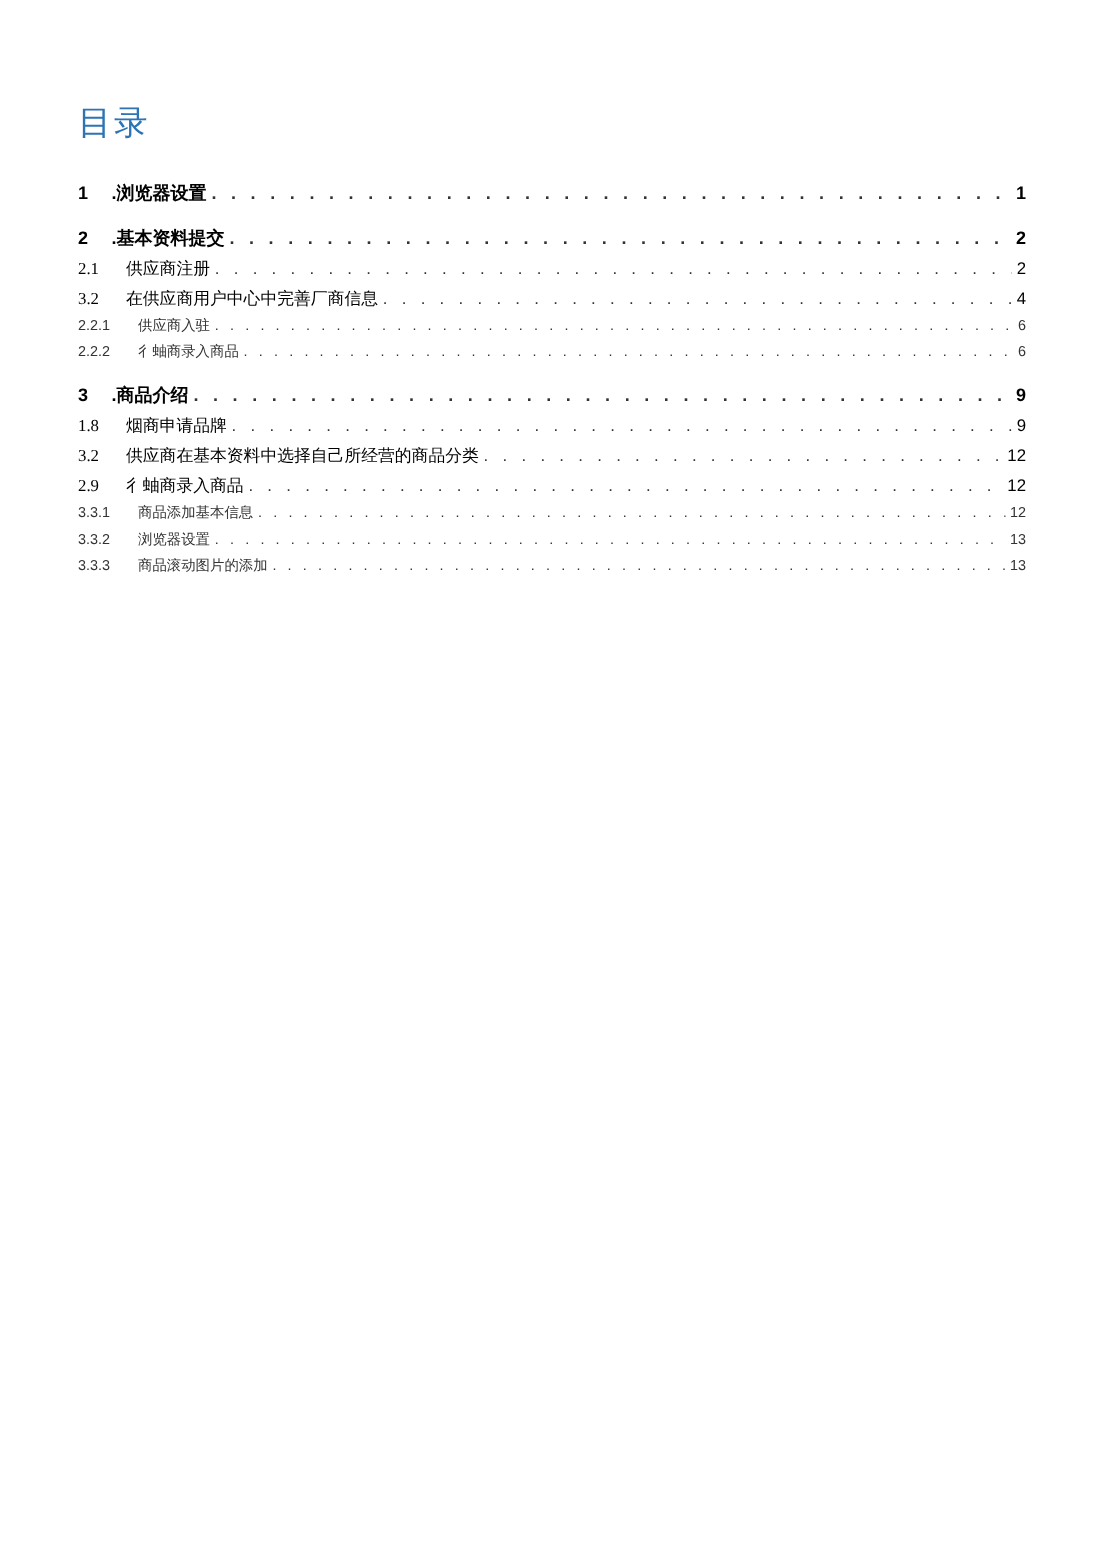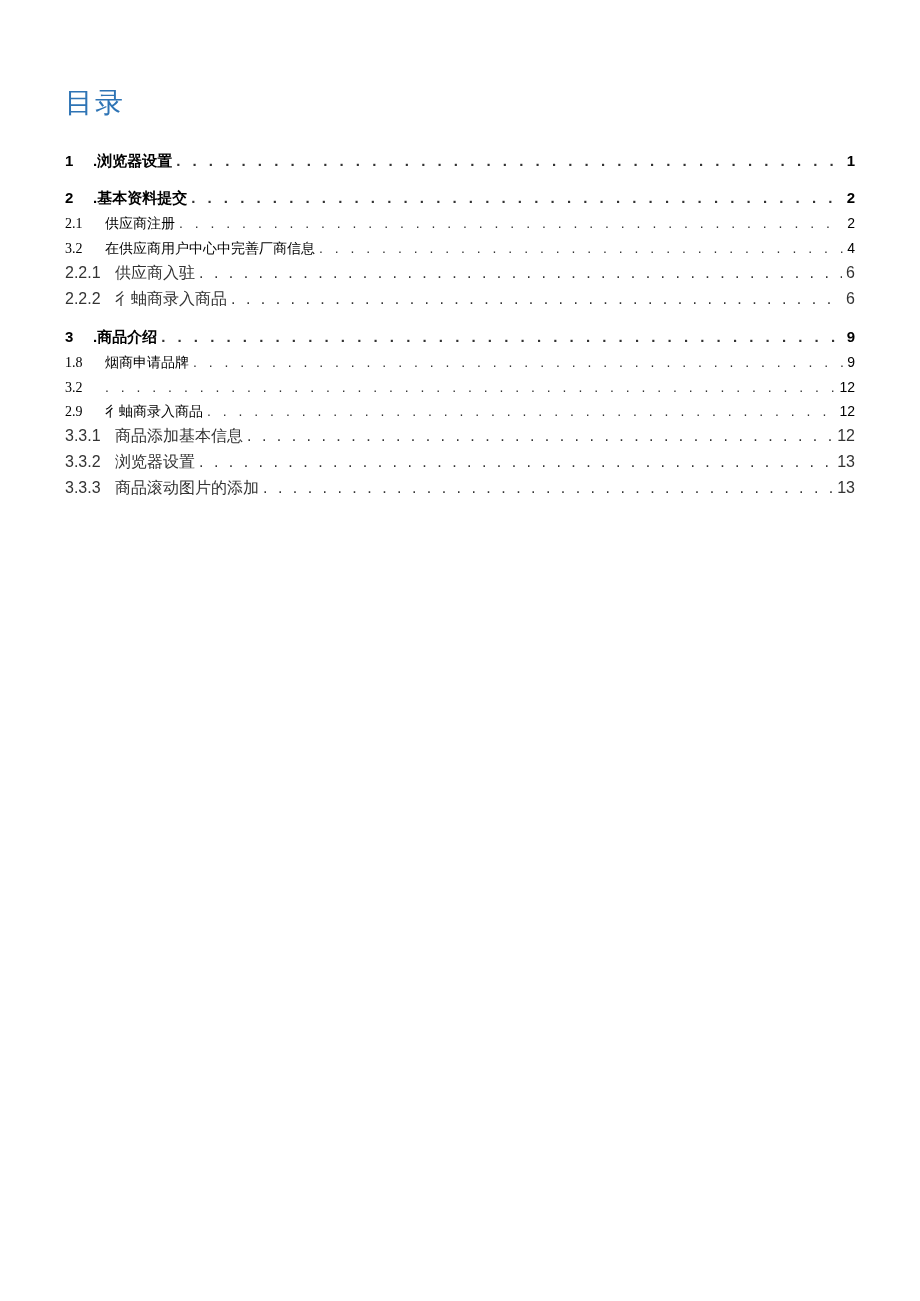--- a/index.html
+++ b/index.html
@@ -36,21 +36,21 @@
       margin-top: 18px;
       margin-bottom: 4px;
     }
     .toc-level-2 {
       font-size: 14px;
       color: #000;
       margin-top: 7px;
       margin-bottom: 4px;
     }
     .toc-level-3 {
-      font-size: 16px;
+      font-size: 12px;
       color: #333;
       margin-top: 5px;
       margin-bottom: 3px;
     }
     .toc-num {
       flex-shrink: 0;
     }
     .toc-level-1 .toc-num {
       min-width: 28px;
     }
@@ -135,20 +135,21 @@
       <span class="toc-page">9</span>
     </div>
     <div class="toc-entry toc-level-2">
       <span class="toc-num">1.8</span>
       <span class="toc-text">烟商申请品牌</span>
       <span class="toc-leader">. . . . . . . . . . . . . . . . . . . . . . . . . . . . . . . . . . . . . . . . . . . . . . . . . . . . . . . . . . . . . . . . . . . . . . . . . . . . . . . . . . . . . . . . . . . . . . . . . . . . . . . . . . . . . . . . . . . . . . . . . . . . . . . . . . . . . . . . . . . . . . . . . . . . . .</span>
       <span class="toc-page">9</span>
     </div>
     <div class="toc-entry toc-level-2">
       <span class="toc-num">3.2</span>
+      <span class="toc-text">供应商在基本资料中选择自己所经营的商品分类</span>
       <span class="toc-leader">. . . . . . . . . . . . . . . . . . . . . . . . . . . . . . . . . . . . . . . . . . . . . . . . . . . . . . . . . . . . . . . . . . . . . . . . . . . . . . . . . . . . . . . . . . . . . . . . . . . . . . . . . . . . . . . . . . . . . . . . . . . . . . . . . . . . . . . . . . . . . . . . . . . . . .</span>
       <span class="toc-page">12</span>
     </div>
     <div class="toc-entry toc-level-2">
       <span class="toc-num">2.9</span>
       <span class="toc-text">彳蚰商录入商品</span>
       <span class="toc-leader">. . . . . . . . . . . . . . . . . . . . . . . . . . . . . . . . . . . . . . . . . . . . . . . . . . . . . . . . . . . . . . . . . . . . . . . . . . . . . . . . . . . . . . . . . . . . . . . . . . . . . . . . . . . . . . . . . . . . . . . . . . . . . . . . . . . . . . . . . . . . . . . . . . . . . .</span>
       <span class="toc-page">12</span>
     </div>
     <div class="toc-entry toc-level-3">

